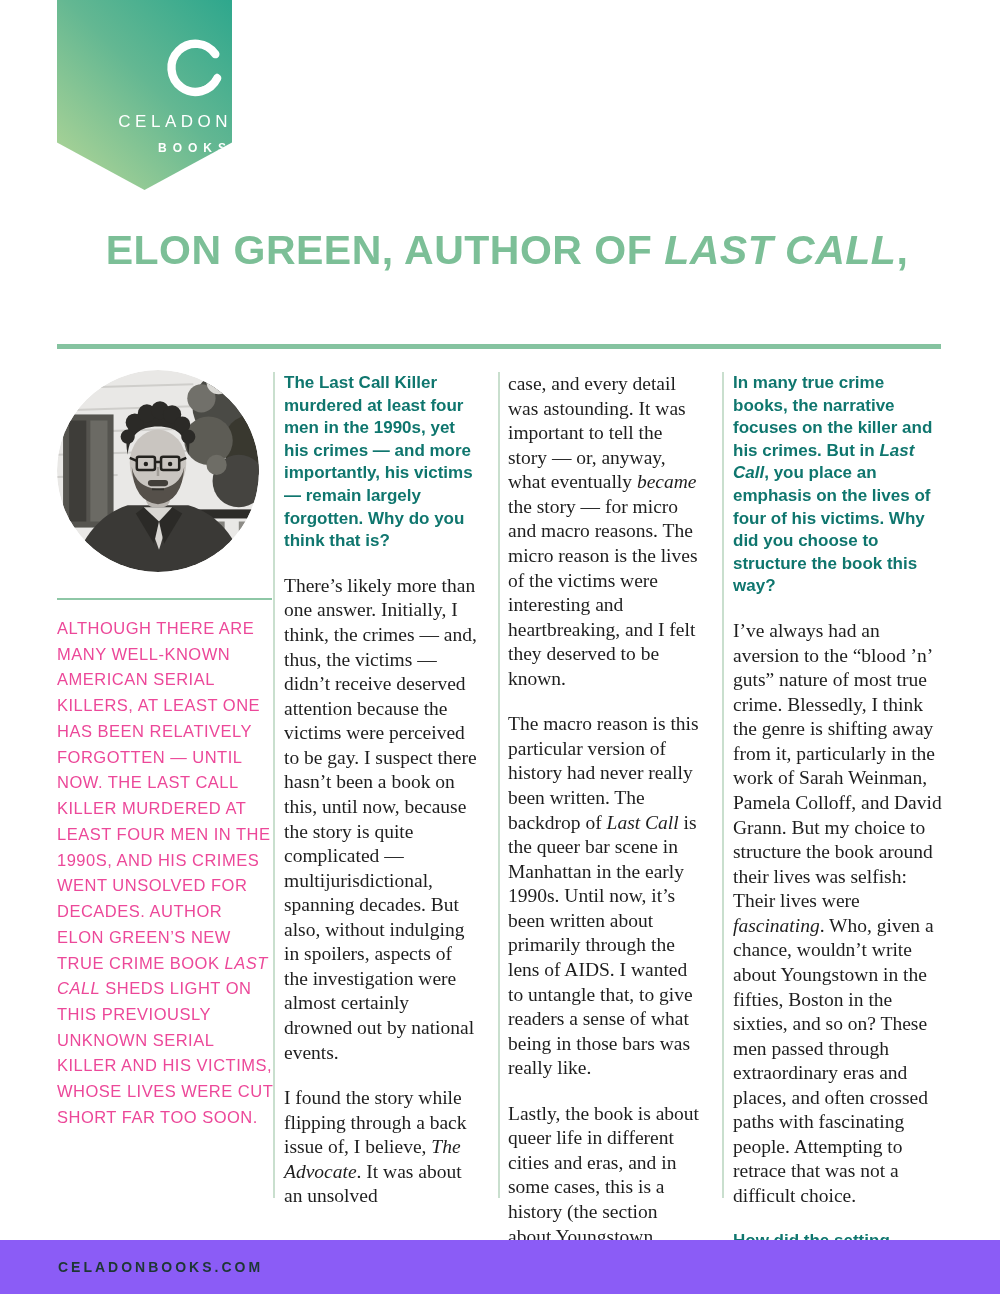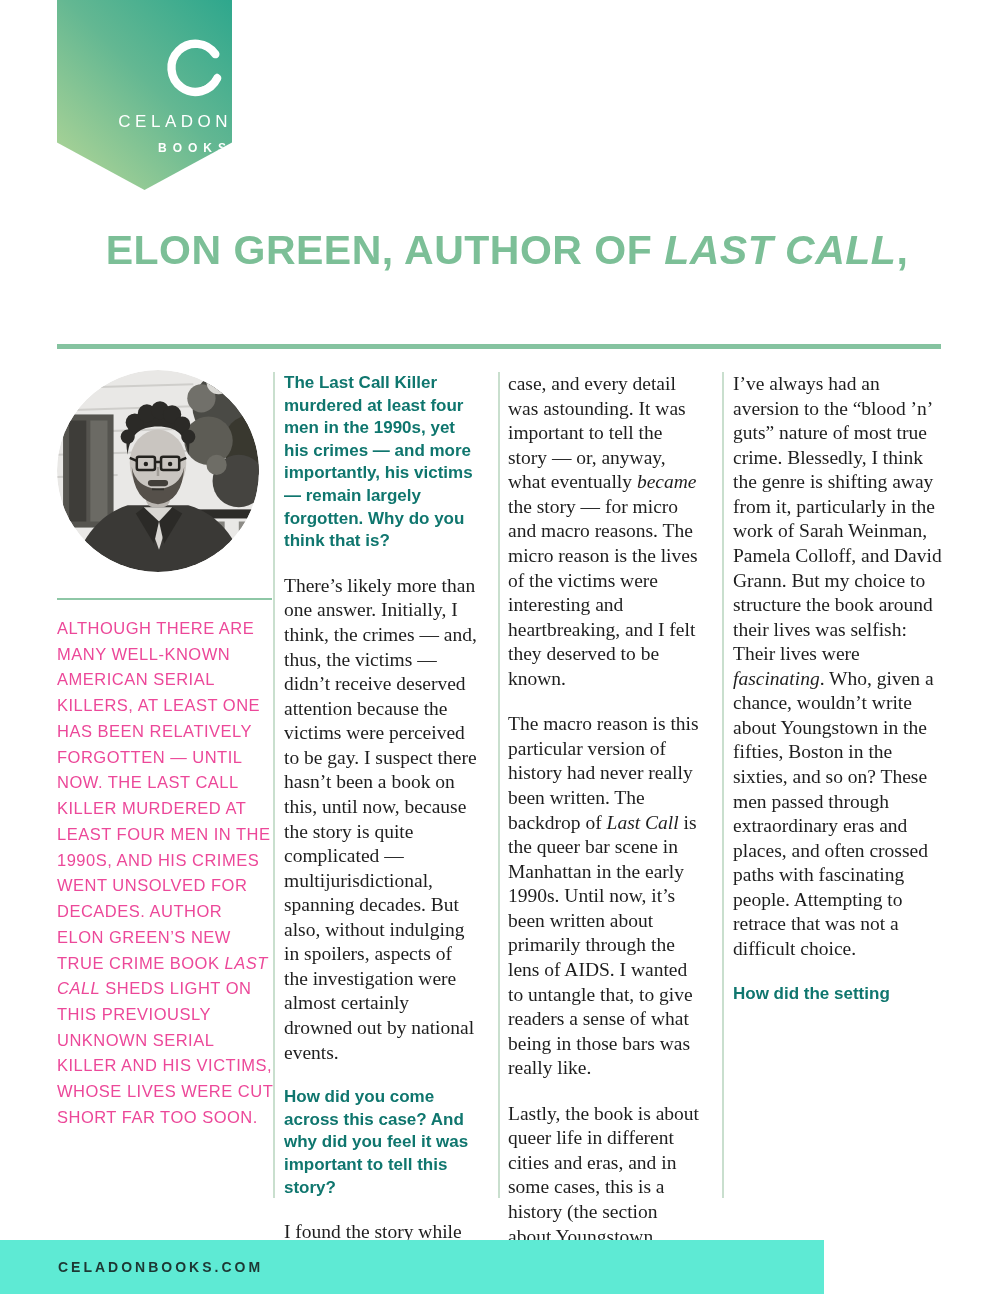--- a/index.html
+++ b/index.html
@@ -50,21 +50,21 @@
     line-height:1.33; color:#0f766e; margin:0 0 21px;
   }
   .col p.answer {
     font-family:"Liberation Serif", serif; font-size:19.5px;
     line-height:1.26; color:#1e1e1e; margin:0 0 21px;
   }
   .col p:last-child { margin-bottom:0; }
   .col em { font-style:italic; }
 
   
-  .footer-band { position:absolute; left:0; top:1240px; width:824px; height:54px; background:#5eead4; }
+  .footer-band { position:absolute; left:0; top:1240px; width:1000px; height:54px; background:#8b5cf6; }
   .footer-url {
     position:absolute; left:58px; top:0; line-height:54px; font-size:14px;
     font-weight:700; letter-spacing:3px; color:#1d3733;
   }
 </style>
 </head>
 <body>
 
 <div class="page">
 
@@ -148,29 +148,29 @@
     <div class="pullquote">ALTHOUGH THERE ARE MANY WELL-KNOWN AMERICAN SERIAL KILLERS, AT LEAST ONE HAS BEEN RELATIVELY FORGOTTEN — UNTIL NOW. THE LAST CALL KILLER MURDERED AT LEAST FOUR MEN IN THE 1990S, AND HIS CRIMES WENT UNSOLVED FOR DECADES. AUTHOR ELON GREEN’S NEW TRUE CRIME BOOK <em>LAST CALL</em> SHEDS LIGHT ON THIS PREVIOUSLY UNKNOWN SERIAL KILLER AND HIS VICTIMS, WHOSE LIVES WERE CUT SHORT FAR TOO SOON.</div>
   </div>
 
   <div class="divider" id="div1"></div>
   <div class="divider" id="div2"></div>
   <div class="divider" id="div3"></div>
 
   <div class="col" id="col1">
       <p class="question">The Last Call Killer murdered at least four men in the 1990s, yet his crimes — and more importantly, his victims — remain largely forgotten. Why do you think that is?</p>
       <p class="answer">There’s likely more than one answer. Initially, I think, the crimes — and, thus, the victims — didn’t receive deserved attention because the victims were perceived to be gay. I suspect there hasn’t been a book on this, until now, because the story is quite complicated —multijurisdictional, spanning decades. But also, without indulging in spoilers, aspects of the investigation were almost certainly drowned out by national events.</p>
-      <p class="question">How did you come across this case? And why did you feel it was important to tell this story?</p>
       <p class="answer">I found the story while flipping through a back issue of, I believe, <em>The Advocate</em>. It was about an unsolved</p>
     </div>
   <div class="col" id="col2">
       <p class="answer">case, and every detail was astounding. It was important to tell the story — or, anyway, what eventually <em>became</em> the story — for micro and macro reasons. The micro reason is the lives of the victims were interesting and heartbreaking, and I felt they deserved to be known.</p>
       <p class="answer">The macro reason is this particular version of history had never really been written. The backdrop of <em>Last Call</em> is the queer bar scene in Manhattan in the early 1990s. Until now, it’s been written about primarily through the lens of AIDS. I wanted to untangle that, to give readers a sense of what being in those bars was really like.</p>
       <p class="answer">Lastly, the book is about queer life in different cities and eras, and in some cases, this is a history (the section about Youngstown, Ohio, for example) I had to assemble from the ground up.</p>
     </div>
   <div class="col" id="col3">
+      <p class="question">In many true crime books, the narrative focuses on the killer and his crimes. But in <em>Last Call</em>, you place an emphasis on the lives of four of his victims. Why did you choose to structure the book this way?</p>
       <p class="answer">I’ve always had an aversion to the “blood ’n’ guts” nature of most true crime. Blessedly, I think the genre is shifting away from it, particularly in the work of Sarah Weinman, Pamela Colloff, and David Grann. But my choice to structure the book around their lives was selfish: Their lives were <em>fascinating</em>. Who, given a chance, wouldn’t write about Youngstown in the fifties, Boston in the sixties, and so on? These men passed through extraordinary eras and places, and often crossed paths with fascinating people. Attempting to retrace that was not a difficult choice.</p>
       <p class="question">How did the setting</p>
     </div>
 
   <div class="footer-band">
     <div class="footer-url">CELADONBOOKS.COM</div>
   </div>
 
 </div>
 

